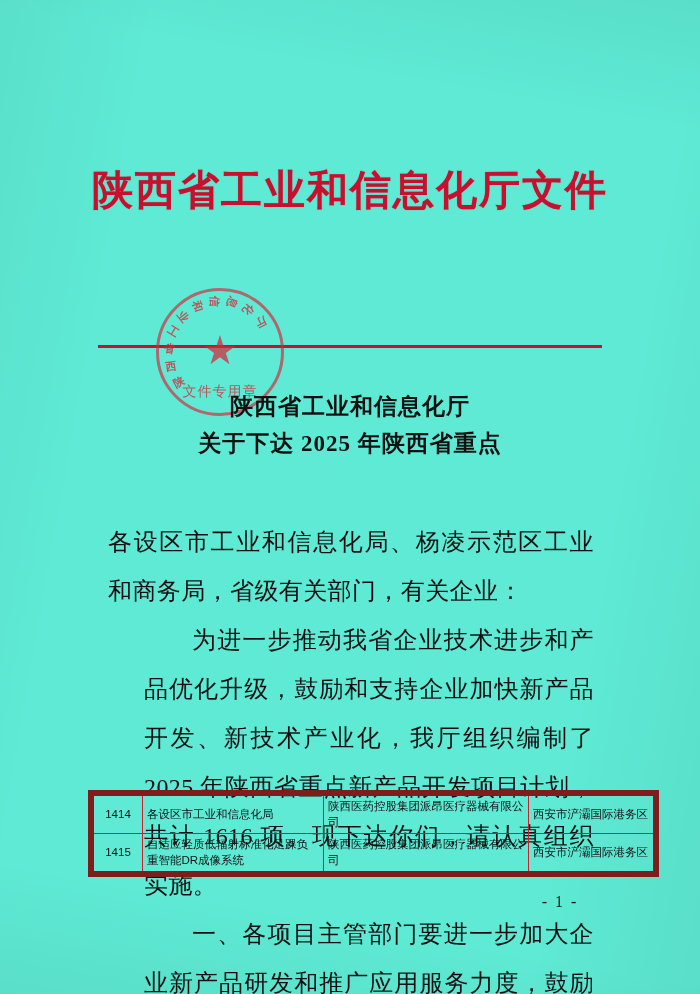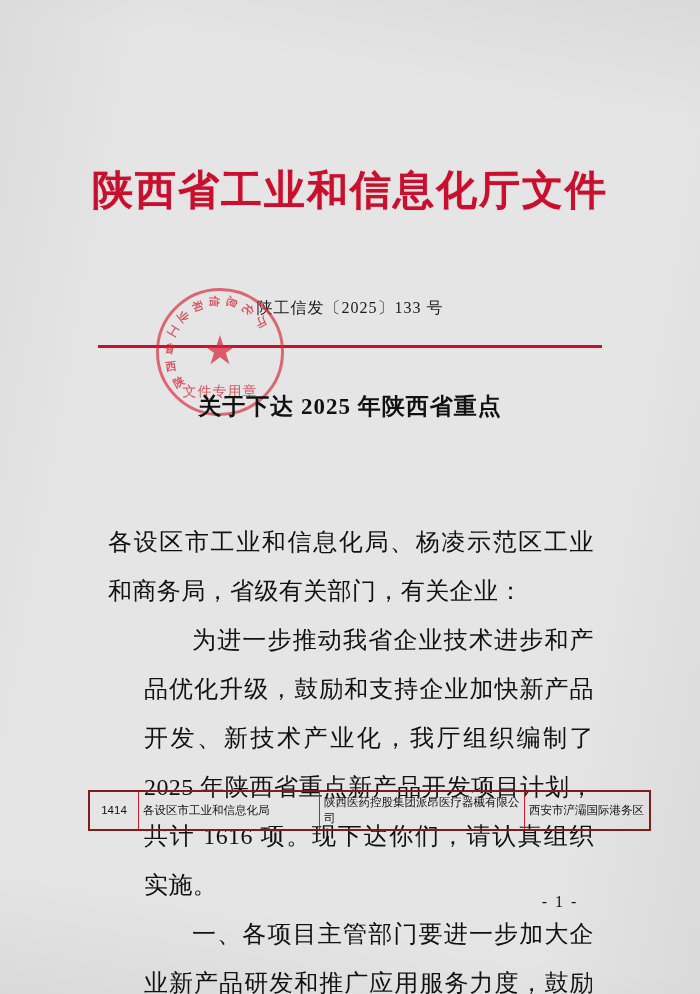--- a/index.html
+++ b/index.html
@@ -13,21 +13,21 @@
     font-family: "Liberation Serif", "DejaVu Serif", serif;
     position: relative;
     overflow: hidden;
   }
 
   #page {
     position: absolute;
     left: 0; top: 0;
     width: 700px;
     height: 994px;
-    background: #e5e5e5;
+    background: #5eead4;
   }
 
   
   #paper-shade {
     position: absolute;
     inset: 0;
     background:
       linear-gradient(100deg, rgba(0,0,0,0.045) 0%, rgba(0,0,0,0.0) 18%, rgba(0,0,0,0.0) 80%, rgba(0,0,0,0.05) 100%),
       linear-gradient(190deg, rgba(0,0,0,0.05) 0%, rgba(0,0,0,0.0) 12%, rgba(0,0,0,0.0) 88%, rgba(0,0,0,0.05) 100%);
     pointer-events: none;
@@ -159,21 +159,21 @@
   
   #table-wrap {
     position: absolute;
     left: 88px;
     top: 790px;
     width: 524px;
   }
   table.doc-table {
     border-collapse: collapse;
     width: 524px;
-    border: 2px solid #7f1d1d;
+    border: 6px solid #7f1d1d;
     table-layout: fixed;
   }
   table.doc-table td {
     border: 1px solid #d01b2b;
     font-size: 11.5px;
     color: #111;
     padding: 3px 4px;
     line-height: 1.35;
     vertical-align: middle;
     font-family: "Liberation Sans", "DejaVu Sans", sans-serif;
@@ -212,21 +212,20 @@
 <body>
 
 <div id="page">
 
   <div id="paper-shade"></div>
 
   <div id="masthead">
     <div class="title">陕西省工业和信息化厅文件</div>
   </div>
 
-  <div id="docnumber">陕工信发〔2025〕133 号</div>
 
   <div id="red-rule"></div>
 
   <div id="seal">
     <div class="seal-ring-text">
       <span style="transform: rotate(-118deg) translate(0,-56px) rotate(90deg);">陕</span>
       <span style="transform: rotate(-98deg) translate(0,-56px) rotate(90deg);">西</span>
       <span style="transform: rotate(-78deg) translate(0,-56px) rotate(90deg);">省</span>
       <span style="transform: rotate(-58deg) translate(0,-56px) rotate(90deg);">工</span>
       <span style="transform: rotate(-38deg) translate(0,-56px) rotate(90deg);">业</span>
@@ -234,37 +233,44 @@
       <span style="transform: rotate(2deg) translate(0,-56px) rotate(90deg);">信</span>
       <span style="transform: rotate(22deg) translate(0,-56px) rotate(90deg);">息</span>
       <span style="transform: rotate(42deg) translate(0,-56px) rotate(90deg);">化</span>
       <span style="transform: rotate(62deg) translate(0,-56px) rotate(90deg);">厅</span>
     </div>
     <div class="seal-star">★</div>
     <div class="seal-bottom">文件专用章</div>
   </div>
 
   <div id="heading">
+    <div class="line">陕西省工业和信息化厅</div>
     <div class="line">关于下达 2025 年陕西省重点</div>
   </div>
 
   <div id="body-text">
     <p>各设区市工业和信息化局、杨凌示范区工业和商务局，省级有关部门，有关企业：</p>
     <p class="indent">为进一步推动我省企业技术进步和产品优化升级，鼓励和支持企业加快新产品开发、新技术产业化，我厅组织编制了 2025 年陕西省重点新产品开发项目计划，共计 1616 项。现下达你们，请认真组织实施。</p>
     <p class="indent">一、各项目主管部门要进一步加大企业新产品研发和推广应用服务力度，鼓励和支持企业加快新产品开发，及时享受研发</p>
   </div>
 
   <div id="table-wrap">
     <table class="doc-table">
       <tbody>
         <tr>
           <td class="c-id">1414</td>
           <td class="c-name">各设区市工业和信息化局</td>
           <td class="c-company">陕西医药控股集团派昂医疗器械有限公司</td>
           <td class="c-region">西安市浐灞国际港务区</td>
         </tr>
+        <tr>
+          <td class="c-id">1415</td>
+          <td class="c-name">自适应轻质低辐射标准化足踝负重智能DR成像系统</td>
+          <td class="c-company">陕西医药控股集团派昂医疗器械有限公司</td>
+          <td class="c-region">西安市浐灞国际港务区</td>
+        </tr>
       </tbody>
     </table>
   </div>
 
   <div id="page-number">- 1 -</div>
 
 </div>
 
 </body></html>

